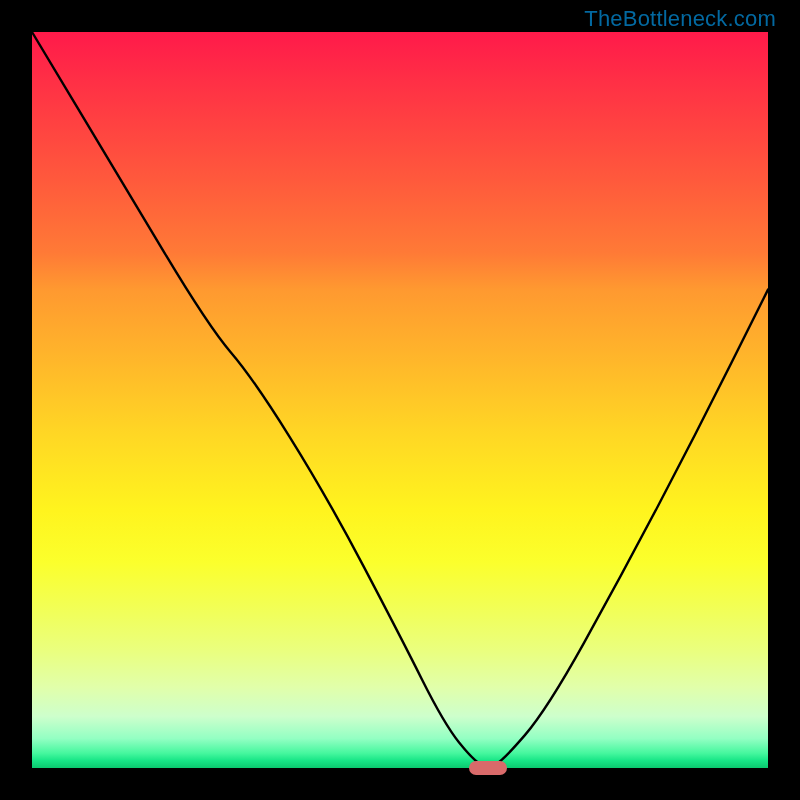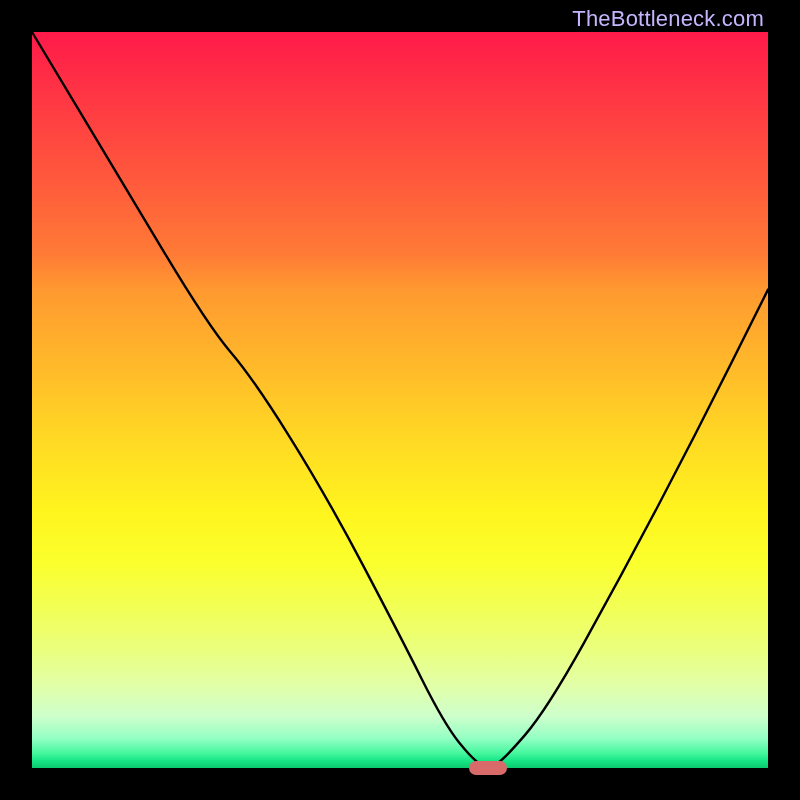--- a/index.html
+++ b/index.html
@@ -32,25 +32,25 @@
       #cdffcc 93%,
       #93ffc3 96%,
       #45f79e 98%,
       #17e586 99%,
       #0bc96f 100%
     );
   }
   .watermark {
     position: absolute;
     top: 6px;
-    right: 36px;
+    right: 24px;
     font-family: Arial, Helvetica, sans-serif;
     font-size: 22px;
     font-weight: 500;
-    color: #c4b5fd;
+    color: #0369a1;
     letter-spacing: 0.2px;
     user-select: none;
   }
   svg.overlay {
     position: absolute;
     left: 32px;
     top: 32px;
     width: 736px;
     height: 736px;
     overflow: visible;

